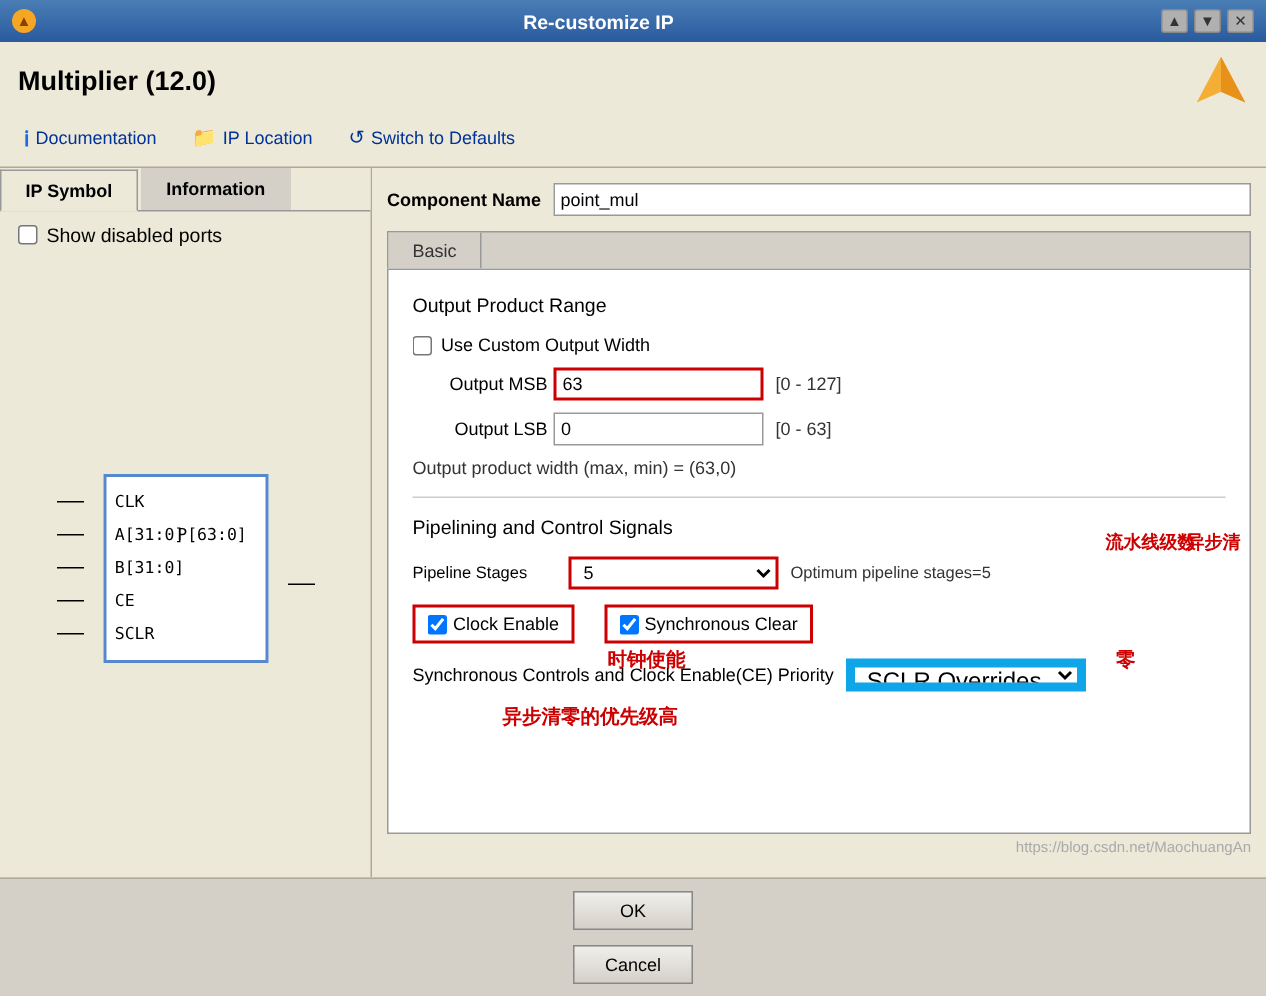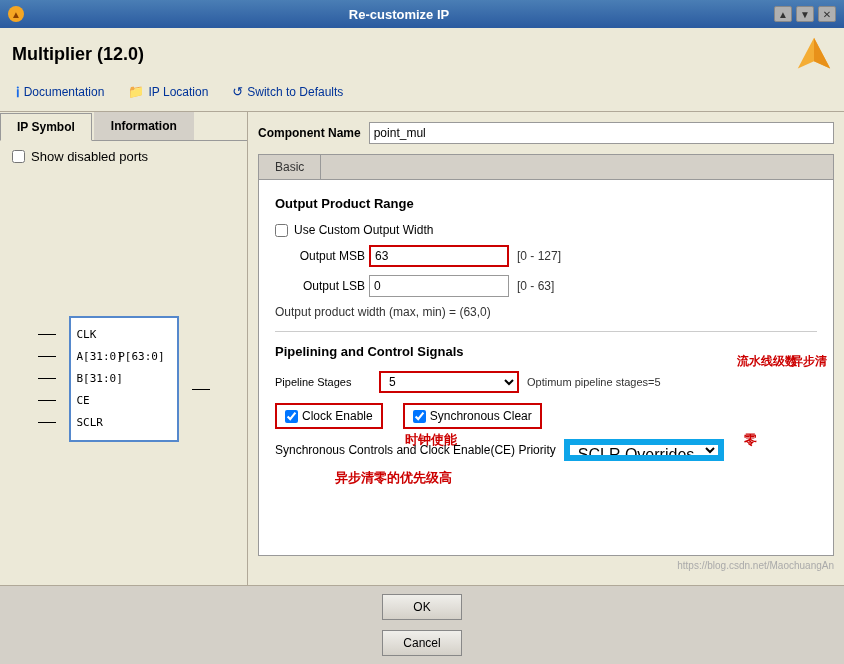--- a/index.html
+++ b/index.html
@@ -193,21 +193,21 @@
 
     
     .config-content {
       background: white;
       border: 1px solid #999;
       padding: 16px;
       flex: 1;
     }
 
     .section-title {
-      font-weight: bold;
+      font-weight: normal;
       font-size: 13px;
       margin-bottom: 12px;
       color: #000;
     }
     .form-input {
       width: 160px;
       height: 22px;
       border: 2px solid #cc0000;
       background: white;
       padding: 2px 4px;

